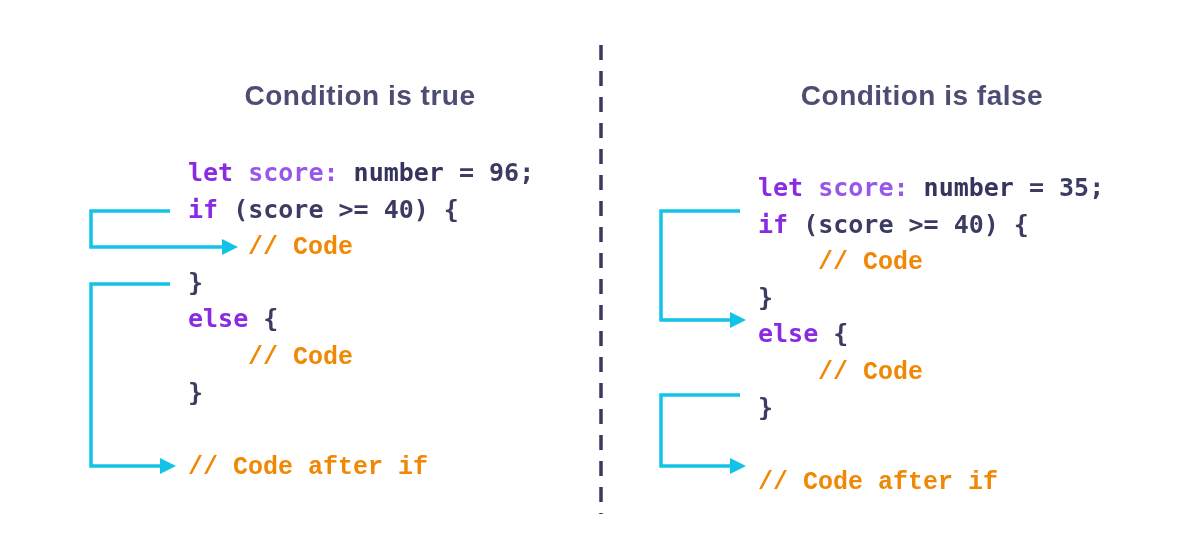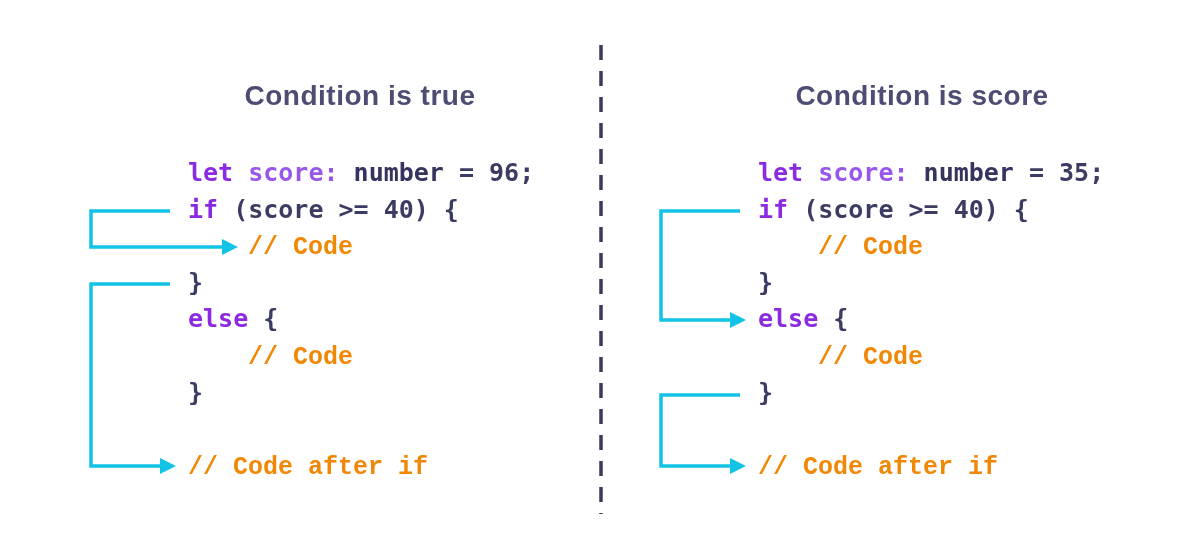--- a/index.html
+++ b/index.html
@@ -35,21 +35,21 @@
   #title-right { left:722px; }
 
   .code {
     position:absolute;
     top:155px;
     font-family:"DejaVu Sans Mono", monospace;
     font-size:25px;
     font-weight:bold;
   }
   #code-left  { left:188px; }
-  #code-right { left:758px; }
+  #code-right { left:758px;margin-top:15px; }
 
   .code-line {
     height:36.6px;
     line-height:36.6px;
     white-space:pre;
   }
 
   .tk[data-c="kw"] { color:var(--kw,#8a2be2); }
   .tk[data-c="id"] { color:var(--id,#9857ea); }
   .tk[data-c="ty"] { color:var(--ty,#34345e); }
@@ -98,21 +98,21 @@
     <div class="code-line"><span class="tk" data-c="kw">if </span><span class="tk" data-c="pl">(score &gt;= 40) {</span></div>
     <div class="code-line"><span class="tk" data-c="cm">    // Code</span></div>
     <div class="code-line"><span class="tk" data-c="pl">}</span></div>
     <div class="code-line"><span class="tk" data-c="kw">else</span><span class="tk" data-c="pl"> {</span></div>
     <div class="code-line"><span class="tk" data-c="cm">    // Code</span></div>
     <div class="code-line"><span class="tk" data-c="pl">}</span></div>
     <div class="code-line"><span class="tk" data-c="pl"> </span></div>
     <div class="code-line"><span class="tk" data-c="cm">// Code after if</span></div>
   </div>
 
-  <div class="panel-title" id="title-right">Condition is score</div>
+  <div class="panel-title" id="title-right">Condition is false</div>
 
   <div class="code" id="code-right">
     <div class="code-line"><span class="tk" data-c="kw">let </span><span class="tk" data-c="id">score: </span><span class="tk" data-c="ty">number</span><span class="tk" data-c="pl"> = 35;</span></div>
     <div class="code-line"><span class="tk" data-c="kw">if </span><span class="tk" data-c="pl">(score &gt;= 40) {</span></div>
     <div class="code-line"><span class="tk" data-c="cm">    // Code</span></div>
     <div class="code-line"><span class="tk" data-c="pl">}</span></div>
     <div class="code-line"><span class="tk" data-c="kw">else</span><span class="tk" data-c="pl"> {</span></div>
     <div class="code-line"><span class="tk" data-c="cm">    // Code</span></div>
     <div class="code-line"><span class="tk" data-c="pl">}</span></div>
     <div class="code-line"><span class="tk" data-c="pl"> </span></div>

